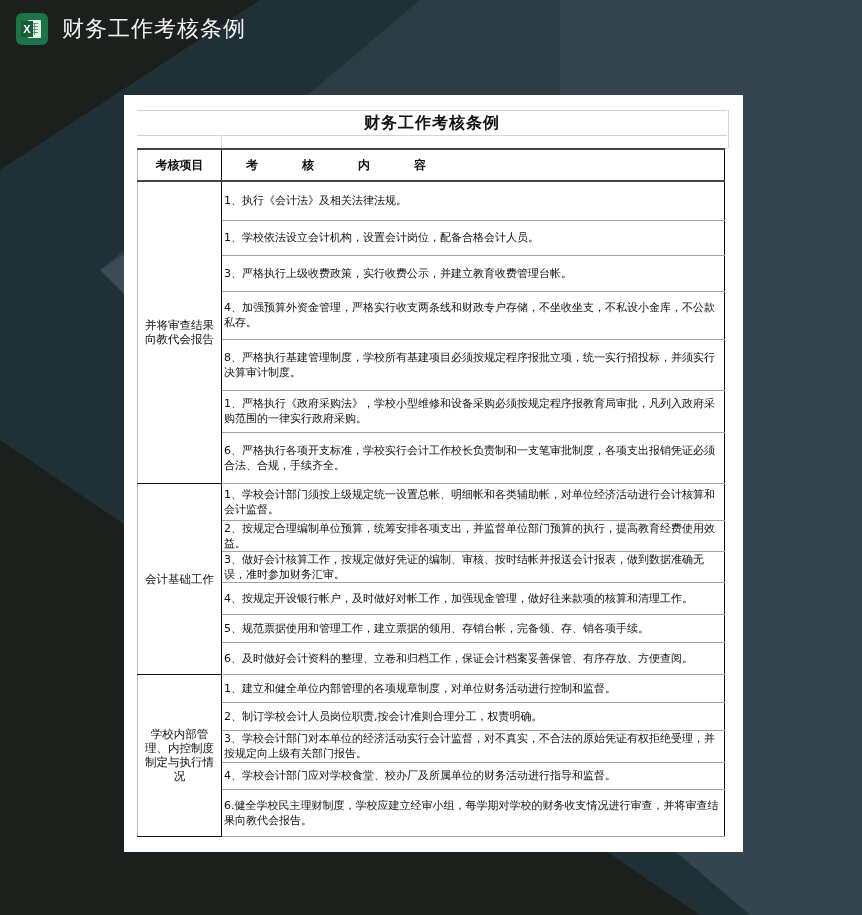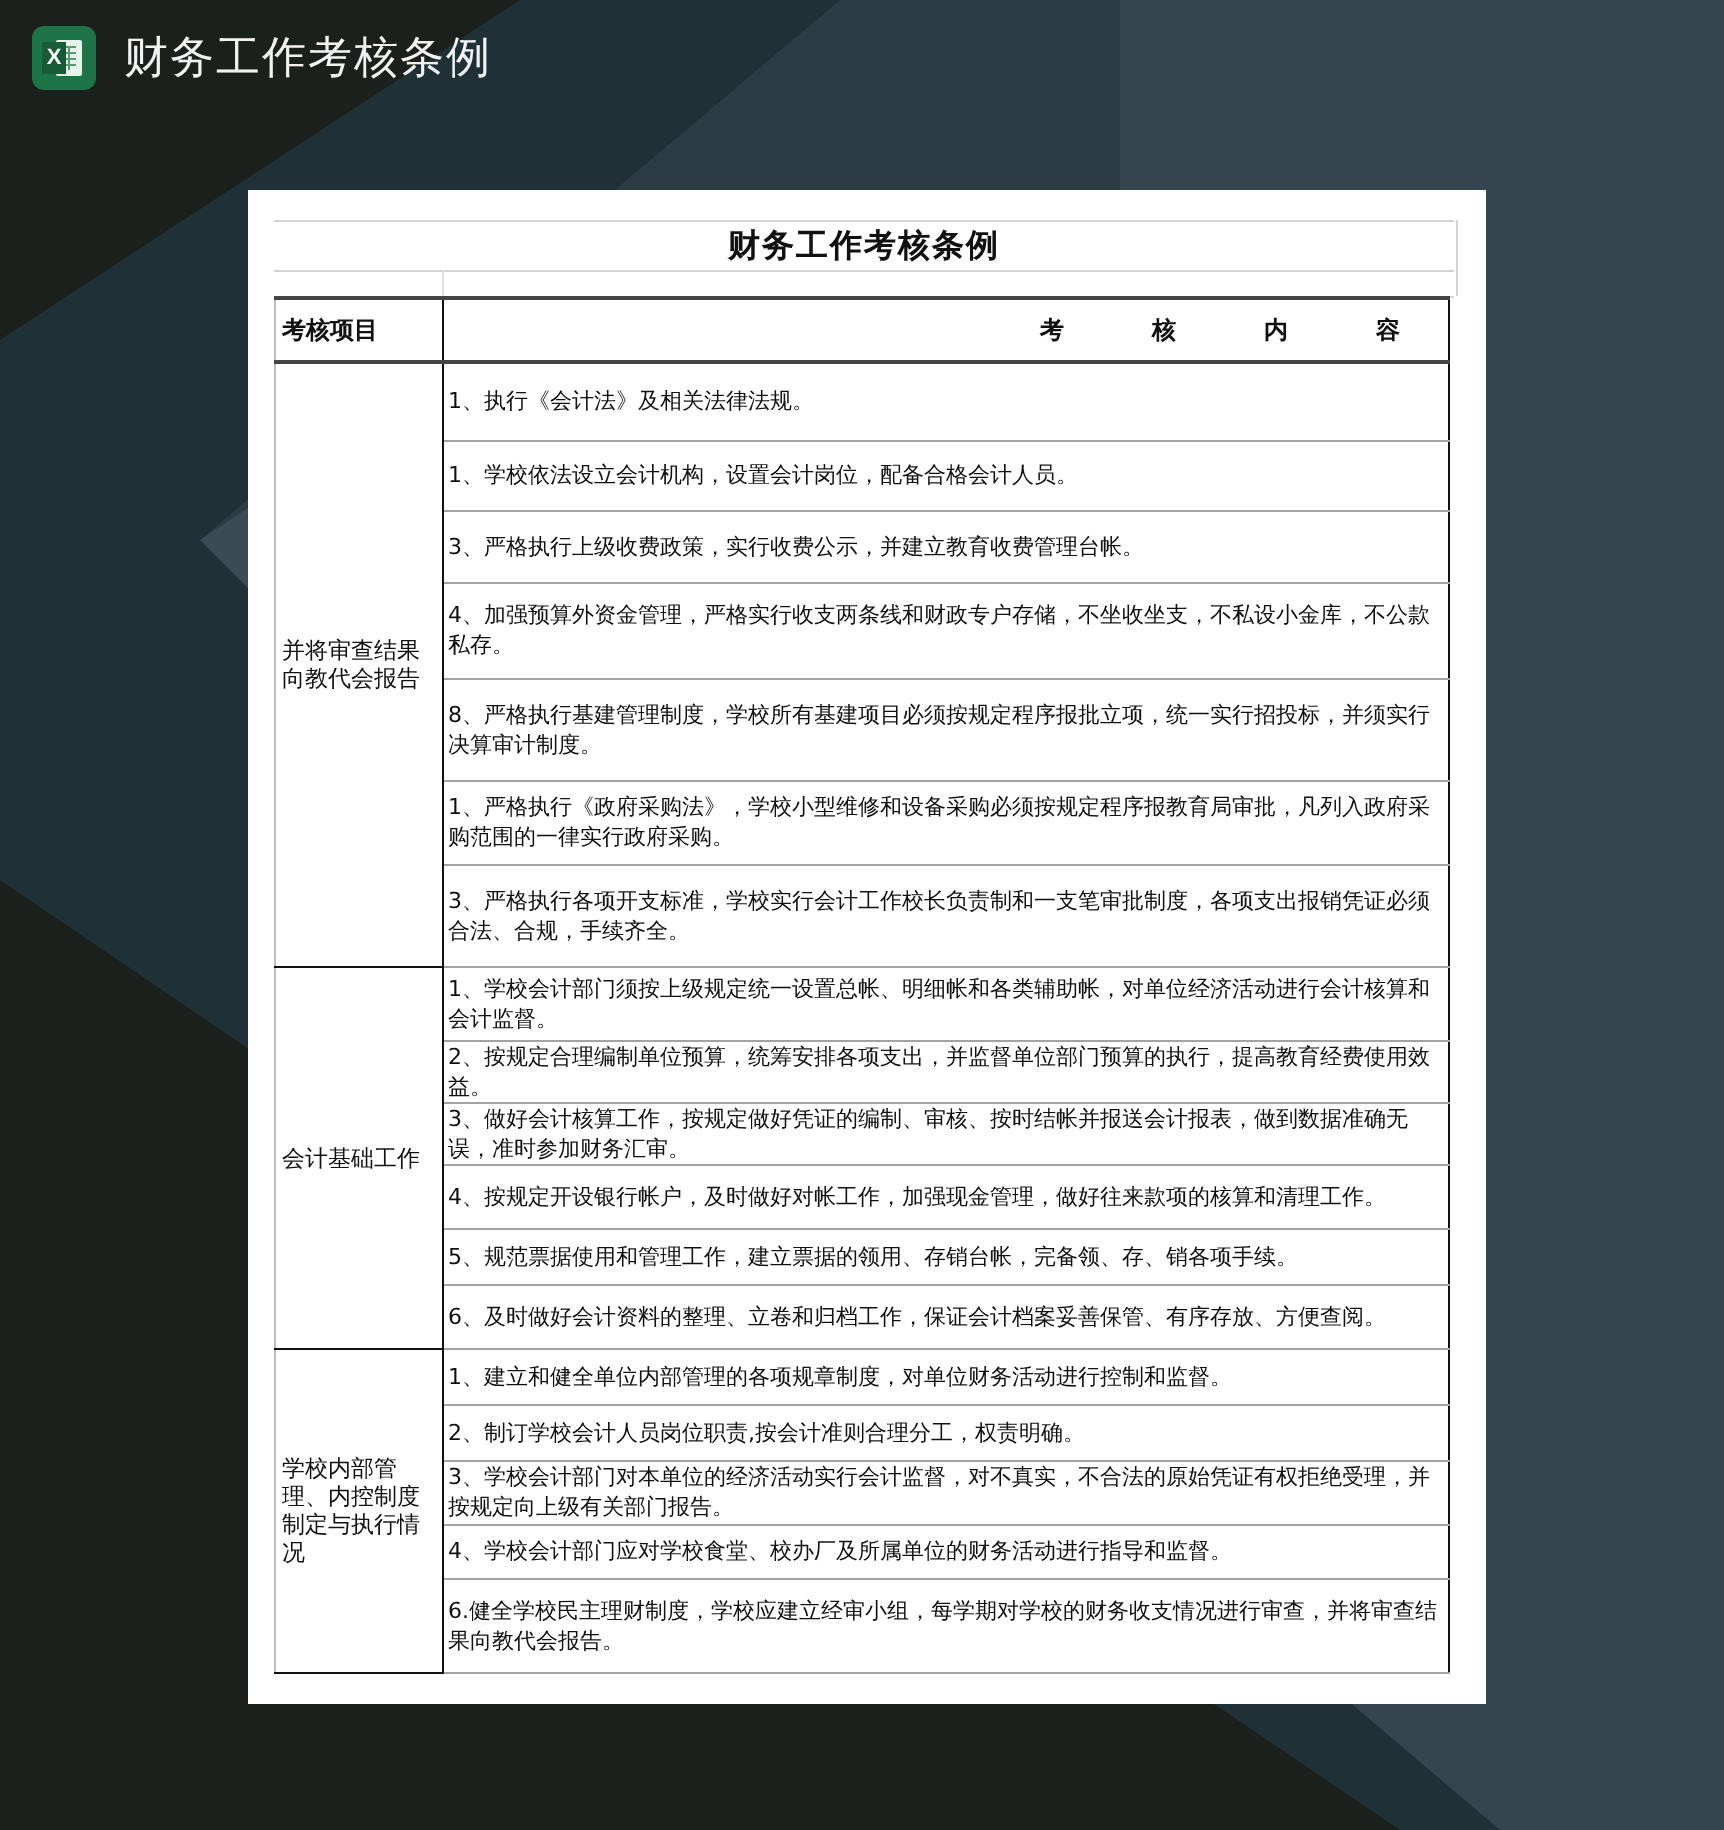--- a/index.html
+++ b/index.html
@@ -59,32 +59,32 @@
   table.exam {
     position:absolute; left:0; top:38px; width:588px;
     border-collapse:collapse; table-layout:fixed;
     font-size:11px; color:#111;
   }
   table.exam td {
     padding:0 2px; vertical-align:middle; line-height:15px;
   }
   table.exam td.cat {
     width:80px; border-left:1px solid #bdbdbd; border-right:1.5px solid #111;
-    border-bottom:1px solid #111; text-align:left; font-size:11.5px; line-height:14px;
+    border-bottom:1px solid #111; text-align:center; font-size:11.5px; line-height:14px;
     padding:0 3px;
   }
   table.exam td.item {
     border-bottom:1px solid #a3a3a3; border-right:1.5px solid #111; word-break:break-all;
   }
   table.exam tr.head td {
     height:30px; border-top:2px solid #444; border-bottom:2px solid #444;
     font-weight:bold; font-size:12px;
   }
   table.exam tr.head td.content-head {
-    text-align:right; border-right:1.5px solid #111; letter-spacing:0;
+    text-align:left; border-right:1.5px solid #111; letter-spacing:0;
   }
   .content-head span { display:inline-block; margin:0 22px; }
 </style>
 </head>
 <body>
 
 <svg class="bg-layer" width="862" height="915" viewBox="0 0 862 915">
   <rect x="0" y="0" width="862" height="915" fill="#1c201c"></rect>
   <polygon points="260,0 862,0 862,915 700,915 0,440 0,170" fill="#1f3137"></polygon>
   <polygon points="420,0 862,0 862,915 780,915 100,270" fill="#2b3c45"></polygon>
@@ -134,21 +134,21 @@
       <tr style="height:48px">
             <td class="item">4、加强预算外资金管理，严格实行收支两条线和财政专户存储，不坐收坐支，不私设小金库，不公款私存。</td>
           </tr>
       <tr style="height:51px">
             <td class="item">8、严格执行基建管理制度，学校所有基建项目必须按规定程序报批立项，统一实行招投标，并须实行决算审计制度。</td>
           </tr>
       <tr style="height:42px">
             <td class="item">1、严格执行《政府采购法》，学校小型维修和设备采购必须按规定程序报教育局审批，凡列入政府采购范围的一律实行政府采购。</td>
           </tr>
       <tr style="height:51px">
-            <td class="item">3、严格执行各项开支标准，学校实行会计工作校长负责制和一支笔审批制度，各项支出报销凭证必须合法、合规，手续齐全。</td>
+            <td class="item">6、严格执行各项开支标准，学校实行会计工作校长负责制和一支笔审批制度，各项支出报销凭证必须合法、合规，手续齐全。</td>
           </tr>
 
       <tr style="height:37px">
         <td class="cat" rowspan="6">会计基础工作</td>
         <td class="item">1、学校会计部门须按上级规定统一设置总帐、明细帐和各类辅助帐，对单位经济活动进行会计核算和会计监督。</td>
       </tr>
       <tr style="height:30px">
             <td class="item">2、按规定合理编制单位预算，统筹安排各项支出，并监督单位部门预算的执行，提高教育经费使用效益。</td>
           </tr>
       <tr style="height:31px">

